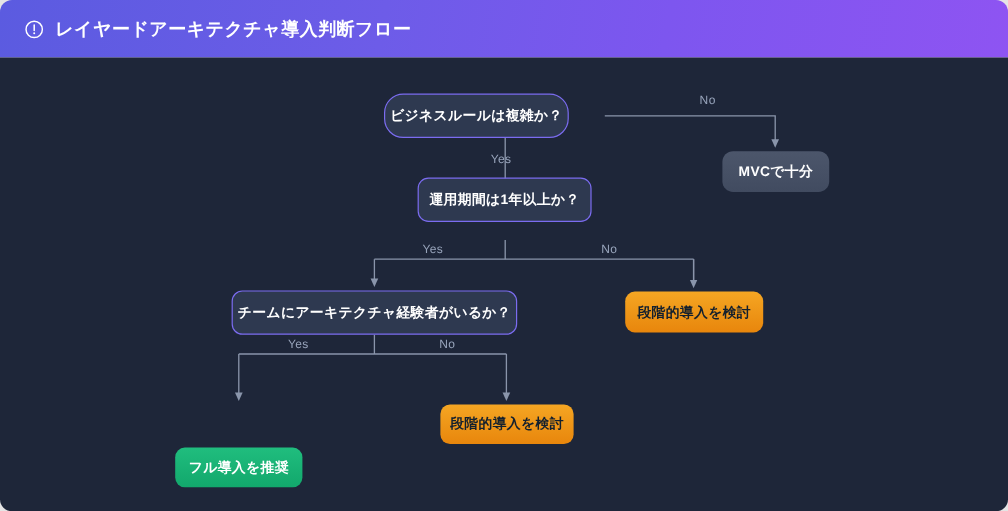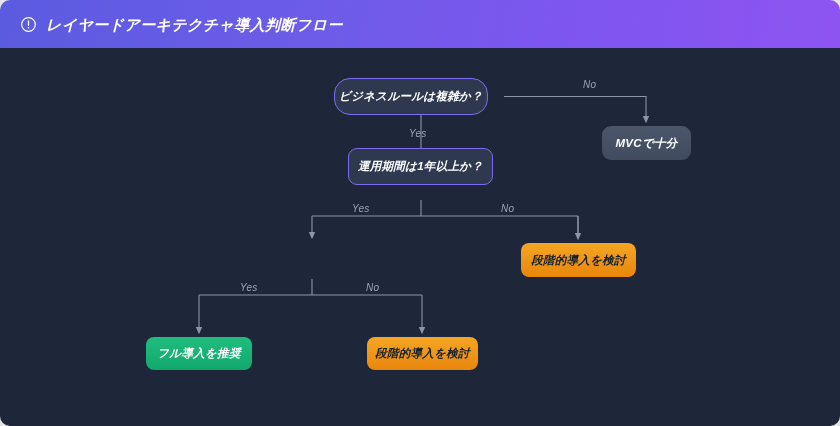--- a/index.html
+++ b/index.html
@@ -10,21 +10,20 @@
     background: #000000;
     font-family: "Liberation Sans", "DejaVu Sans", sans-serif;
     overflow: hidden;
   }
 
   #app {
     position: relative;
     width: 840px;
     height: 426px;
     background: #e5e5e5;
-    font-style: italic;
   }
 
   
   .header {
     position: absolute;
     left: 0; top: 0;
     width: 840px;
     height: 48px;
     background: linear-gradient(100deg, #5b5be0 0%, #6d5ce8 38%, #7d56ef 66%, #8e54f2 100%);
     border-radius: 10px 10px 0 0;
@@ -101,20 +100,21 @@
     color: #13202e;
     font-weight: 700;
     text-align: center;
   }
 
   .node-success {
     background: linear-gradient(180deg, #20bd7e 0%, #12a86c 100%);
     border-radius: 8px;
     color: #ffffff;
     font-weight: 700;
+    margin-top: 36px;
   }
 
   
   .edge-label {
     position: absolute;
     color: #98a4bb;
     font-size: 10px;
     font-weight: 400;
     letter-spacing: 0.3px;
     white-space: nowrap;
@@ -163,26 +163,27 @@
       </g>
     </svg>
 
     <div class="edge-label" style="left:583px; top:31px;">No</div>
     <div class="edge-label" style="left:409px; top:80px;">Yes</div>
     <div class="edge-label" style="left:352px; top:155px;">Yes</div>
     <div class="edge-label" style="left:501px; top:155px;">No</div>
     <div class="edge-label" style="left:240px; top:234px;">Yes</div>
     <div class="edge-label" style="left:366px; top:234px;">No</div>
 
-    <div class="node node-decision" style="left:334px; top:30px; width:154px; height:37px;border-radius:16px;">ビジネスルールは複雑か？</div>
+    <div class="node node-decision" style="left:320px; top:30px; width:154px; height:37px;border-radius:16px;">ビジネスルールは複雑か？</div>
 
     <div class="node node-neutral" style="left:602px; top:78px; width:89px; height:34px;">MVCで十分</div>
 
     <div class="node node-decision" style="left:348px; top:100px; width:145px; height:37px;">運用期間は1年以上か？</div>
 
+    <div class="node node-decision" style="left:193px; top:194px; width:238px; height:37px;">チームにアーキテクチャ経験者がいるか？</div>
 
     <div class="node node-warn" style="left:521px; top:195px; width:115px; height:34px;">段階的導入を検討</div>
 
     <div class="node node-success" style="left:146px; top:289px; width:106px; height:33px;">フル導入を推奨</div>
 
     <div class="node node-warn" style="left:367px; top:289px; width:111px; height:33px;">段階的導入を検討</div>
 
   </div>
 </div>
 

